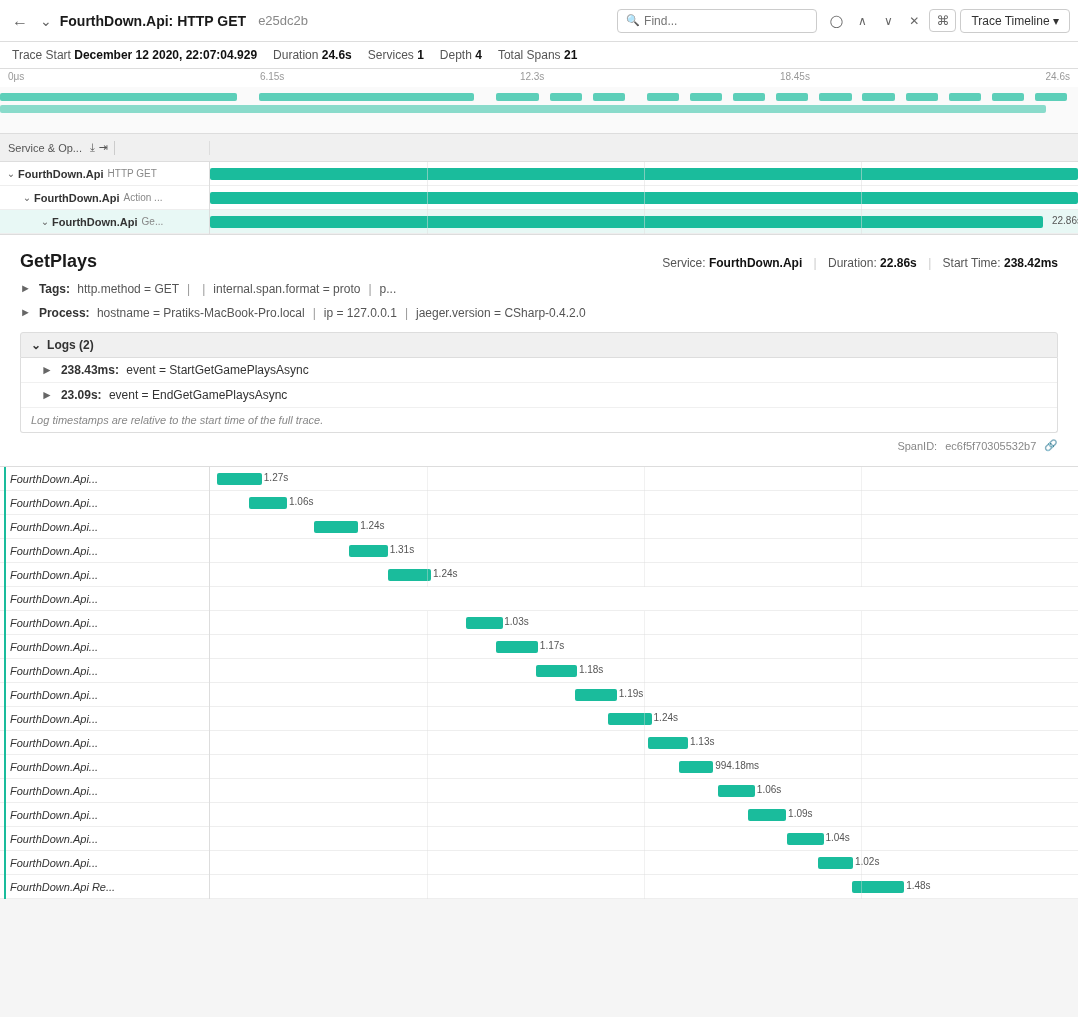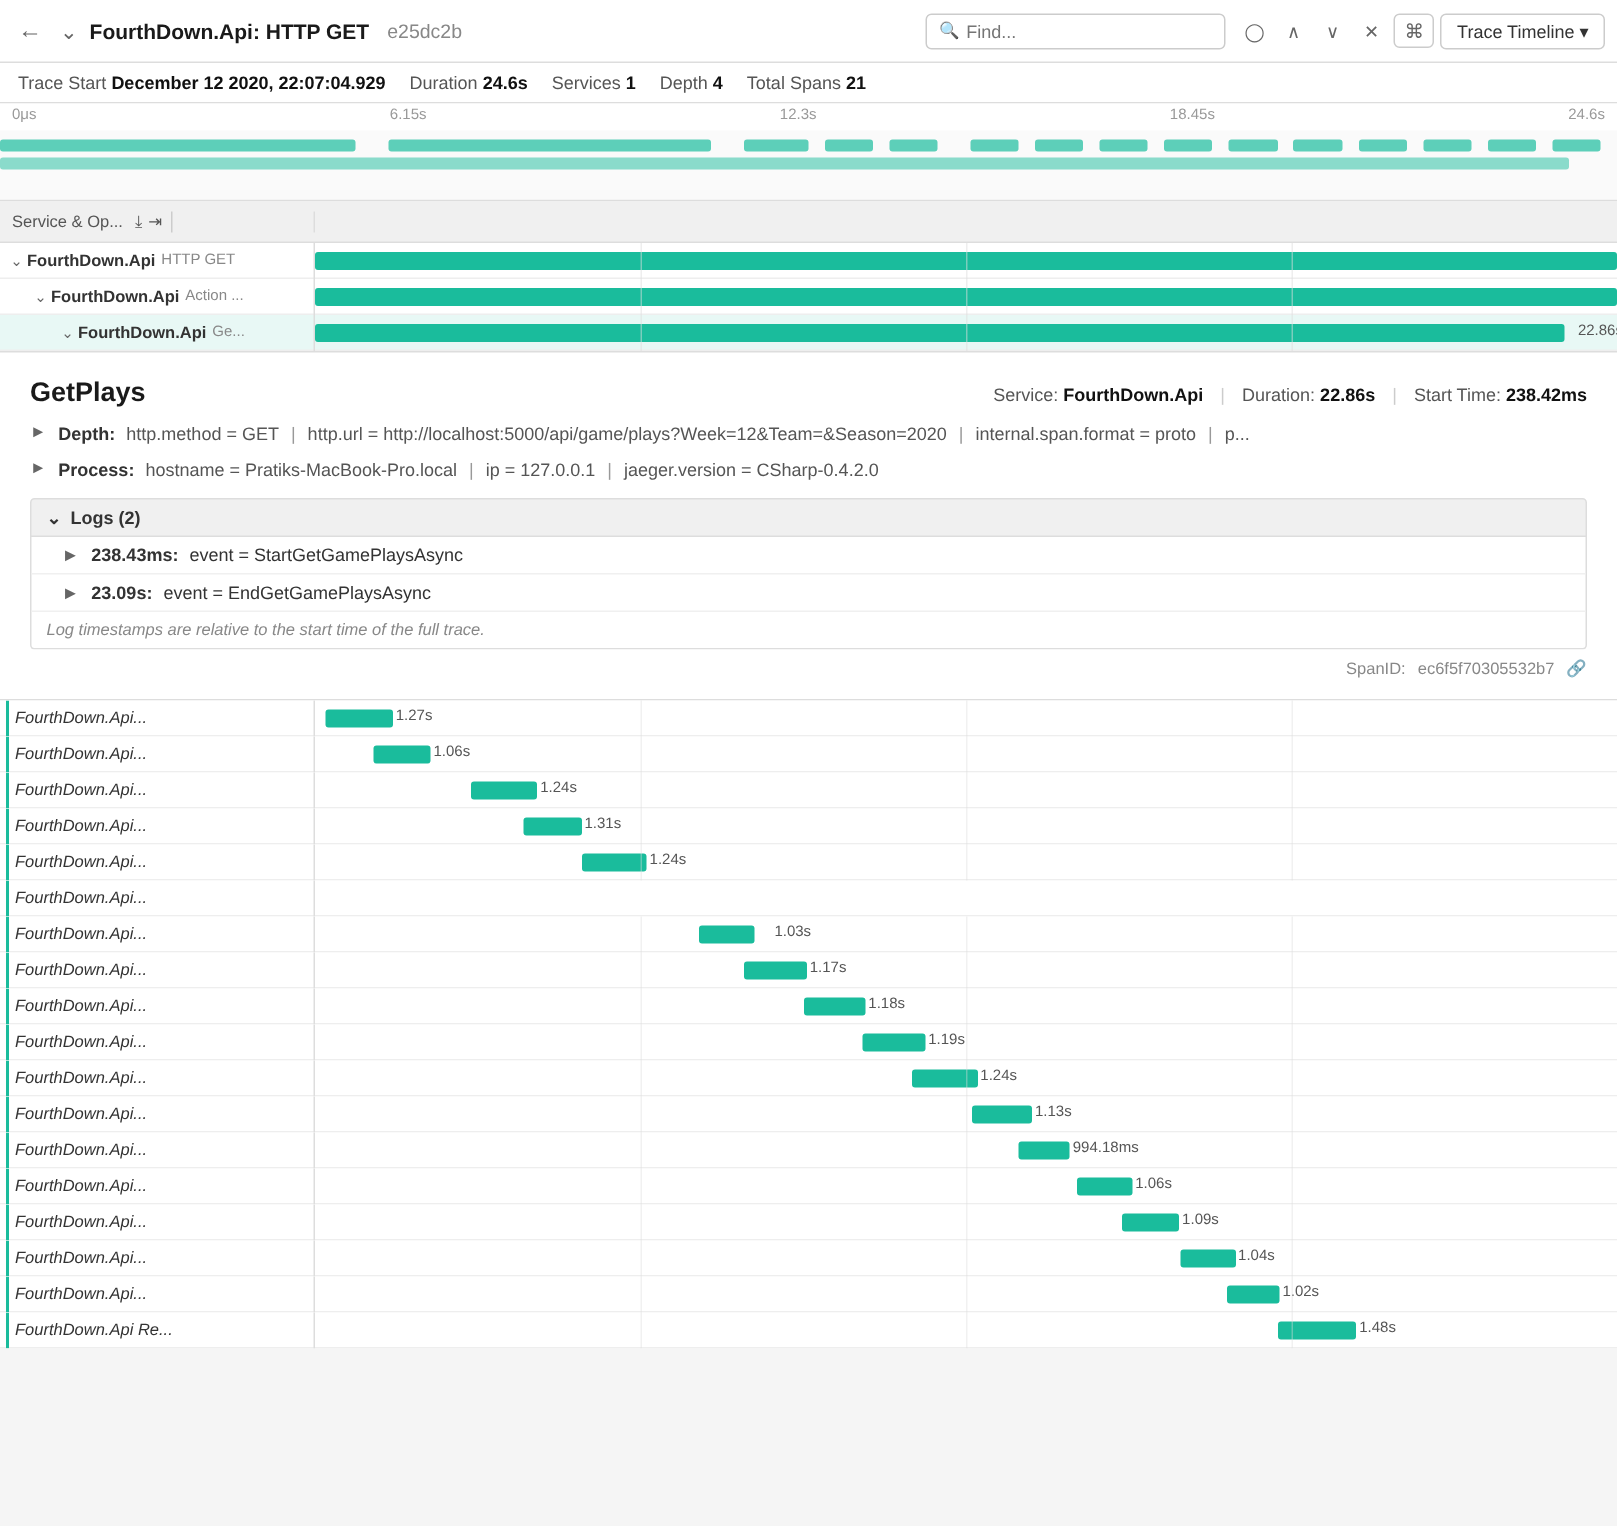--- a/index.html
+++ b/index.html
@@ -286,24 +286,23 @@
         <span>Duration:</span>
         <strong>22.86s</strong>
         <span style="margin:0 8px;color:#ccc;">|</span>
         <span>Start Time:</span>
         <strong>238.42ms</strong>
       </span>
     </div>
 
     <div class="detail-row">
       <span style="font-size:11px;color:#666;margin-right:4px;cursor:pointer;">►</span>
-      <span class="detail-key">Depth:</span>
+      <span class="detail-key">Tags:</span>
       <span class="detail-val">&nbsp;http.method = GET</span>
       <span class="detail-separator">|</span>
-      <span class="detail-val">http.url = http://localhost:5000/api/game/plays?Week=12&amp;Team=&amp;Season=2020</span>
       <span class="detail-separator">|</span>
       <span class="detail-val">internal.span.format = proto</span>
       <span class="detail-separator">|</span>
       <span class="detail-val">p...</span>
     </div>
 
     <div class="detail-row">
       <span style="font-size:11px;color:#666;margin-right:4px;cursor:pointer;">►</span>
       <span class="detail-key">Process:</span>
       <span class="detail-val">&nbsp;hostname = Pratiks-MacBook-Pro.local</span>
@@ -417,21 +416,21 @@
     </div>
   </div>
 
   <div class="mini-row">
     <div class="mini-label">
       <span style="display:inline-block;width:2px;background:#1abc9c;align-self:stretch;margin-right:4px;height:100%;"></span>
       <span>FourthDown.Api...</span>
     </div>
     <div class="mini-timeline">
       <div style="position:absolute;left:29.5%;width:4.2%;height:12px;top:6px;background:#1abc9c;border-radius:2px;"></div>
-      <span style="position:absolute;left:33.9%;top:5px;font-size:10px;color:#555;margin-left:12px;">1.03s</span>
+      <span style="position:absolute;left:33.9%;top:5px;font-size:10px;color:#555;">1.03s</span>
       <div style="position:absolute;left:25%;top:0;bottom:0;width:1px;background:#ddd;opacity:0.4;"></div>
       <div style="position:absolute;left:50%;top:0;bottom:0;width:1px;background:#ddd;opacity:0.4;"></div>
       <div style="position:absolute;left:75%;top:0;bottom:0;width:1px;background:#ddd;opacity:0.4;"></div>
     </div>
   </div>
 
   <div class="mini-row">
     <div class="mini-label">
       <span style="display:inline-block;width:2px;background:#1abc9c;align-self:stretch;margin-right:4px;height:100%;"></span>
       <span>FourthDown.Api...</span>

